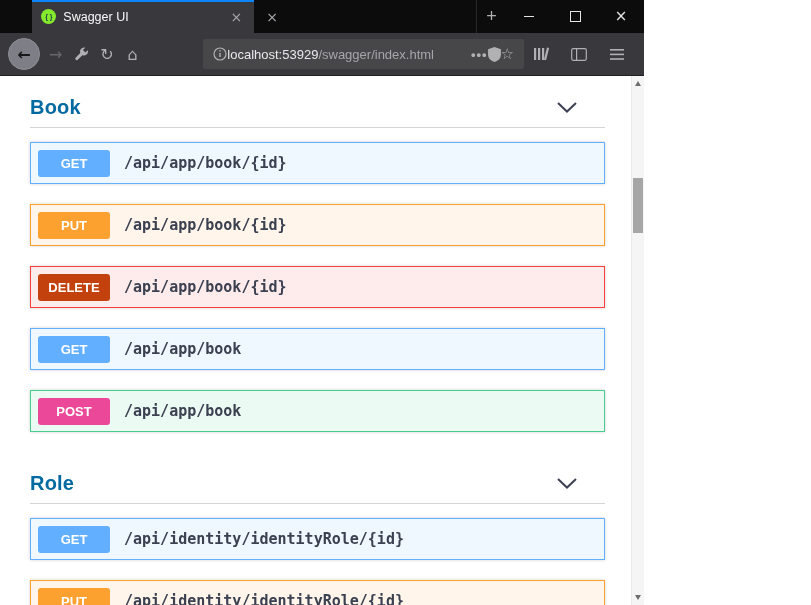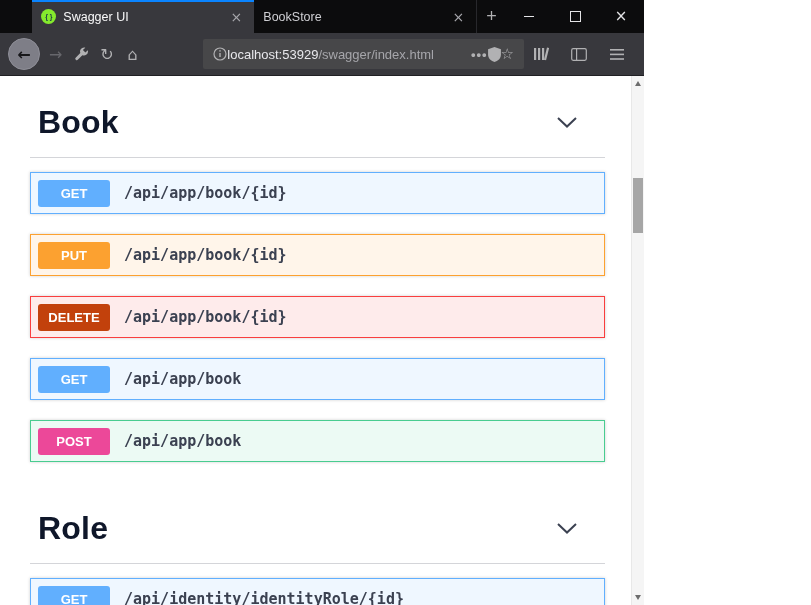--- a/index.html
+++ b/index.html
@@ -32,21 +32,21 @@
   .url-host{color:#e8e8ec;}
   .url-path{color:#a6a6ab;}
   .url-spacer{flex:1;}
   .dots{color:#b1b1b3;font-size:13px;letter-spacing:1px;font-weight:bold;}
   .star{color:#b1b1b3;font-size:15px;font-family:"DejaVu Sans",sans-serif;}
   .nav-right{margin-left:auto;display:flex;align-items:center;gap:4px;margin-right:2px;}
 
   
   .content{flex:1;background:#fff;position:relative;padding:0 39px 0 30px;overflow:hidden;}
   .tag-header{display:flex;align-items:center;justify-content:space-between;padding:20px 0 8px;border-bottom:1px solid rgba(59,65,81,.22);margin-bottom:14px;cursor:pointer;}
-  .tag-header h3{margin:8px;font-size:32px;font-weight:700;color:#0f172a;letter-spacing:.2px;}
+  .tag-header h3{margin:0;font-size:20px;font-weight:700;color:#0369a1;letter-spacing:.2px;}
   .chev{margin-right:28px;}
   .opblock{height:40px;display:flex;align-items:center;border:1px solid #ccc;border-radius:0;margin-bottom:20px;box-shadow:0 0 3px rgba(0,0,0,.19);background:#fafafa;cursor:pointer;}
   .method{min-width:72px;padding:6px 8px;margin-left:7px;border-radius:3px;color:#fff;font-weight:700;font-size:13px;text-align:center;background:#999;box-sizing:border-box;}
   .path{margin-left:14px;font-family:"DejaVu Sans Mono",monospace;font-size:15px;font-weight:700;color:#3b4151;}
 
   
   .scrollbar{position:absolute;top:0;right:0;width:12px;height:100%;background:#f5f5f5;border-left:1px solid #e8e8e8;}
   .sb-btn{position:absolute;left:0;width:11px;height:13px;display:flex;align-items:center;justify-content:center;}
   .sb-up{top:1px;} .sb-down{bottom:1px;}
   .tri-up{width:0;height:0;border-left:3.5px solid transparent;border-right:3.5px solid transparent;border-bottom:5px solid #6d6d6d;}
@@ -62,21 +62,20 @@
   <div class="titlebar">
     <div class="tb-spacer"></div>
 
     <div class="tab active">
       <span class="favicon">{ }</span>
       <span class="tab-title">Swagger UI</span>
       <span class="tab-close">×</span>
     </div>
 
     <div class="tab inactive">
-      <span class="tab-title">BookStore</span>
       <span class="tab-close">×</span>
     </div>
 
     <div class="newtab-btn">+</div>
 
     <div class="win-controls">
       <div class="win-btn">
           <span class="glyph-min"></span>
         </div>
       <div class="win-btn">

